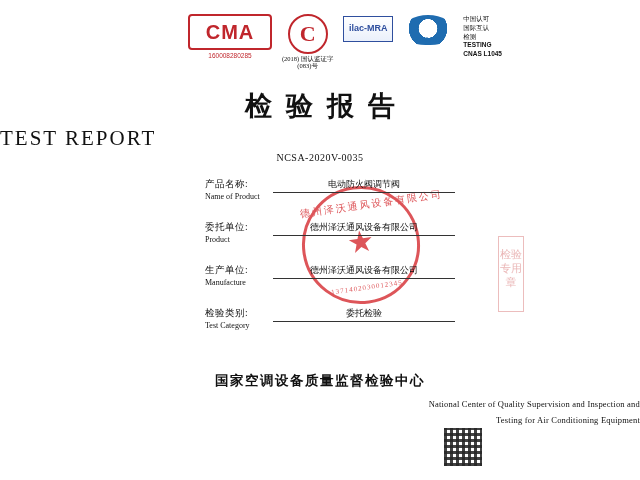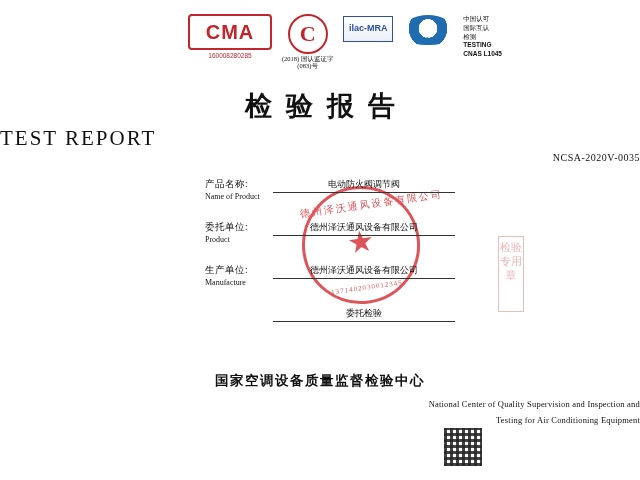--- a/index.html
+++ b/index.html
@@ -162,21 +162,21 @@
     font-family: "Liberation Serif", serif;
     font-size: 21px;
     letter-spacing: 2px;
     color: #111;
   }
   .report-no {
     position: absolute;
     top: 152px;
     left: 0;
     width: 640px;
-    text-align: right;
+    text-align: center;
     font-family: "Liberation Serif", serif;
     font-size: 10px;
     letter-spacing: 0.5px;
     color: #111;
   }
   
   .fields {
     position: absolute;
     top: 178px;
     left: 205px;
@@ -311,21 +311,21 @@
     left: 498px;
     top: 236px;
     width: 26px;
     height: 76px;
     border: 1px solid rgba(200,60,60,0.45);
     color: rgba(200,60,60,0.5);
     font-family: "Liberation Serif", serif;
     font-size: 11px;
     line-height: 1.25;
     text-align: center;
-    padding-top: 4px;
+    padding-top: 11px;
     box-sizing: border-box;
     opacity: 0.75;
   }
   
   .qr {
     position: absolute;
     left: 444px;
     top: 428px;
     width: 38px;
     height: 38px;
@@ -405,20 +405,24 @@
 
     <div class="field-row">
       <div class="field-label">
         <div class="label-cn">生产单位:</div>
         <div class="label-en">Manufacture</div>
       </div>
       <div class="field-value">德州泽沃通风设备有限公司</div>
     </div>
 
     <div class="field-row">
+      <div class="field-label">
+        <div class="label-cn">检验类别:</div>
+        <div class="label-en">Test Category</div>
+      </div>
       <div class="field-value">委托检验</div>
     </div>
   </div>
 
   <div class="footer">
     <div class="footer-cn">国家空调设备质量监督检验中心</div>
     <div class="footer-en">
       <div>National Center of Quality Supervision and Inspection and</div>
       <div>Testing for Air Conditioning Equipment</div>
     </div>

